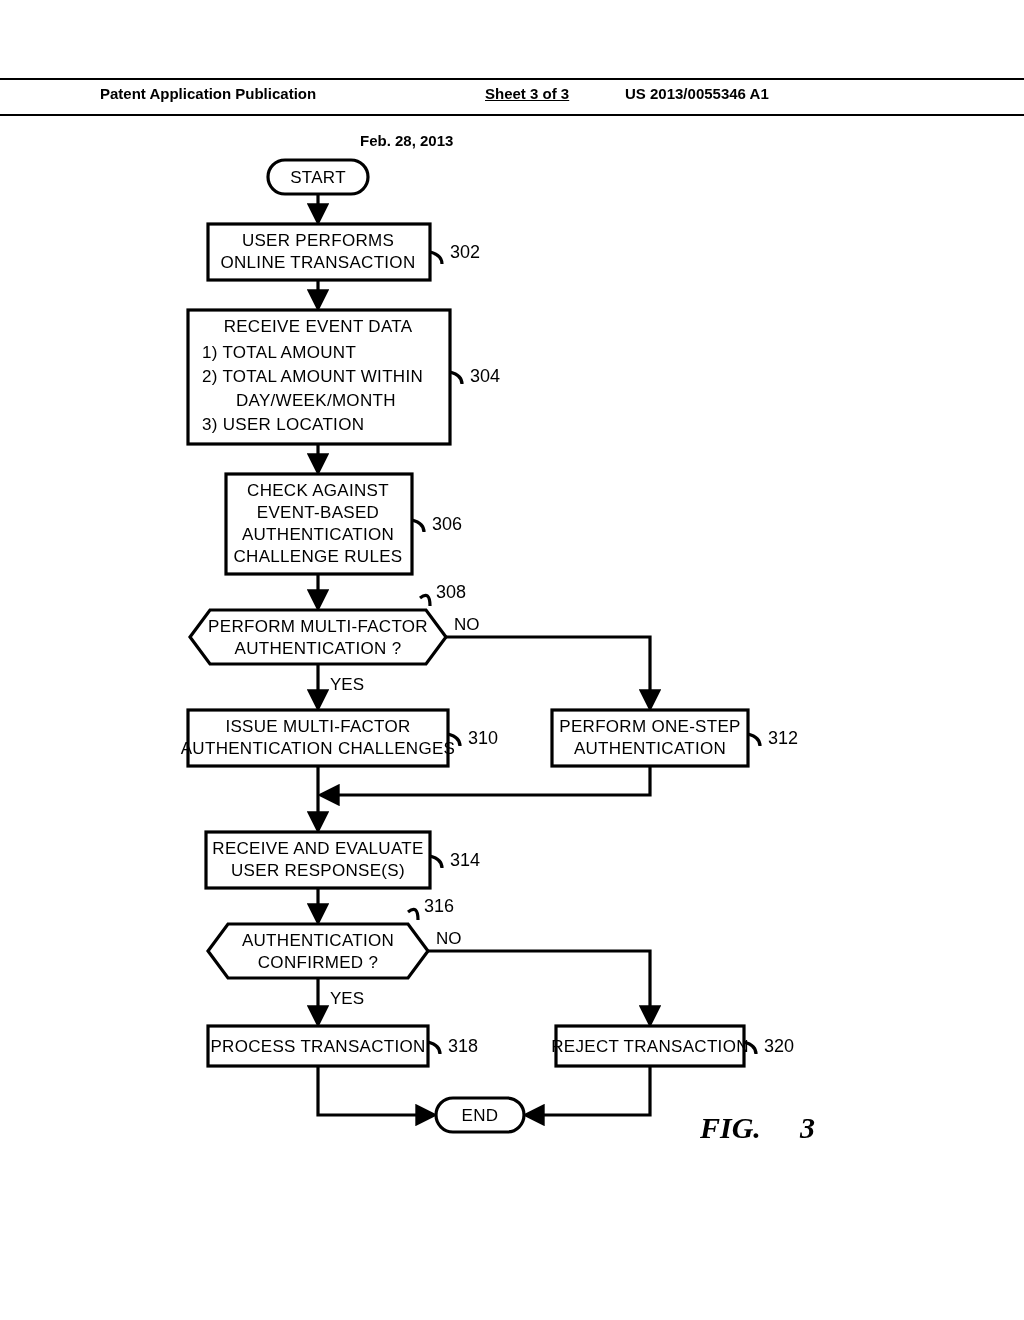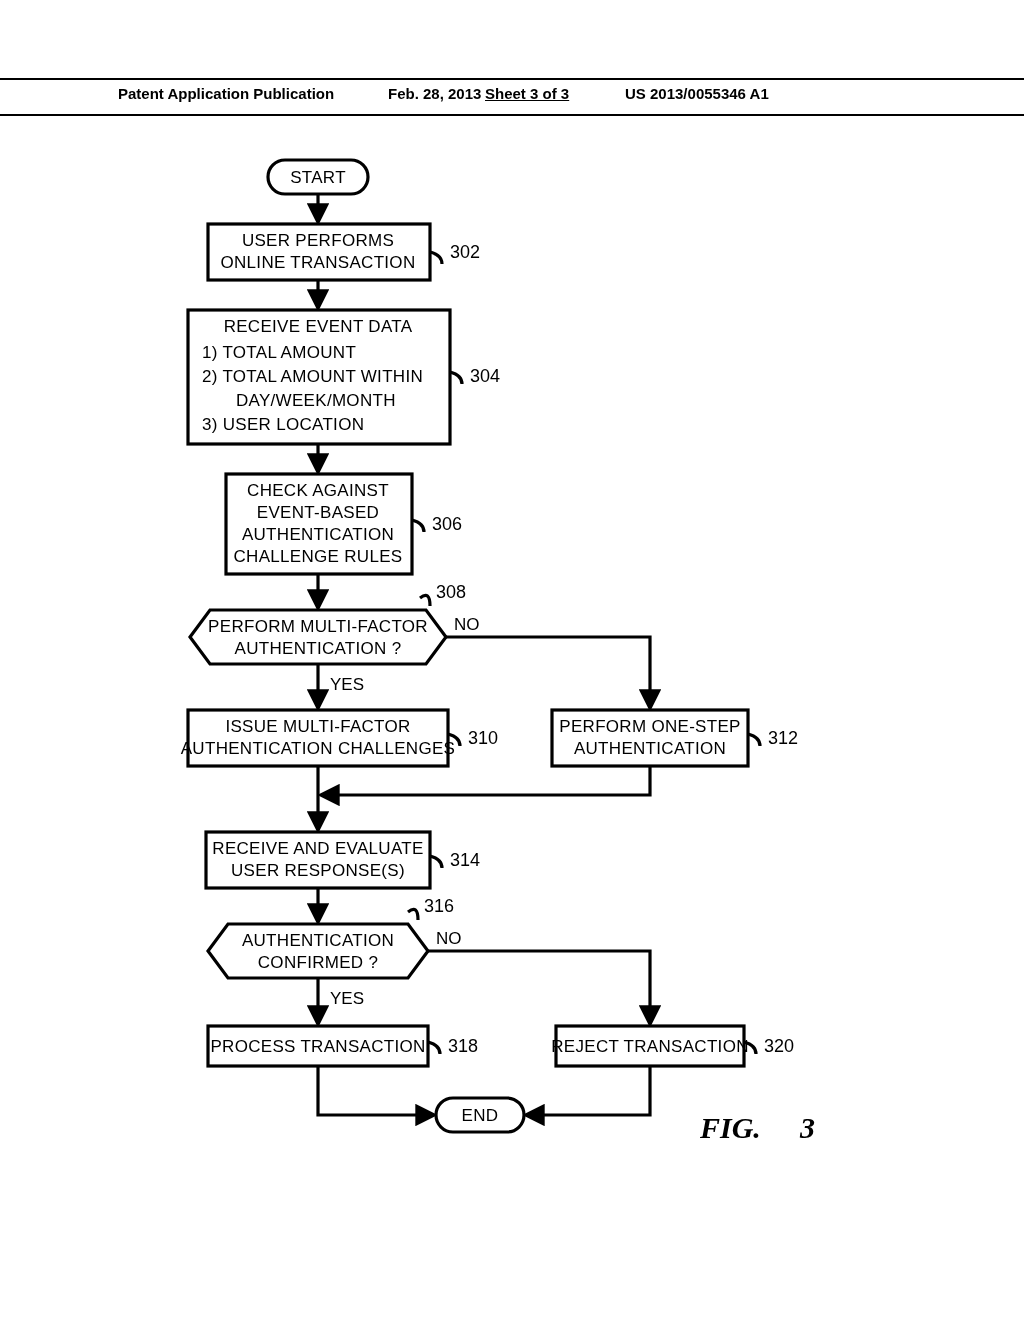--- a/index.html
+++ b/index.html
@@ -19,22 +19,22 @@
     height: 34px;
     border-top: 2px solid #000;
     border-bottom: 2px solid #000;
   }
   .header-text {
     position: absolute;
     top: 85px;
     font-weight: bold;
     font-size: 15px;
   }
-  .pub-type { left: 100px; margin-left: 18px; }
-  .date { left: 388px; }
+  .pub-type { left: 100px; }
+  .date { left: 360px; margin-top: 47px; }
   .sheet { left: 485px; text-decoration: underline; }
   .pubnum { left: 625px; }
 
   svg.flow {
     position: absolute;
     top: 150px;
     left: 0;
     width: 1024px;
     height: 1120px;
   }

